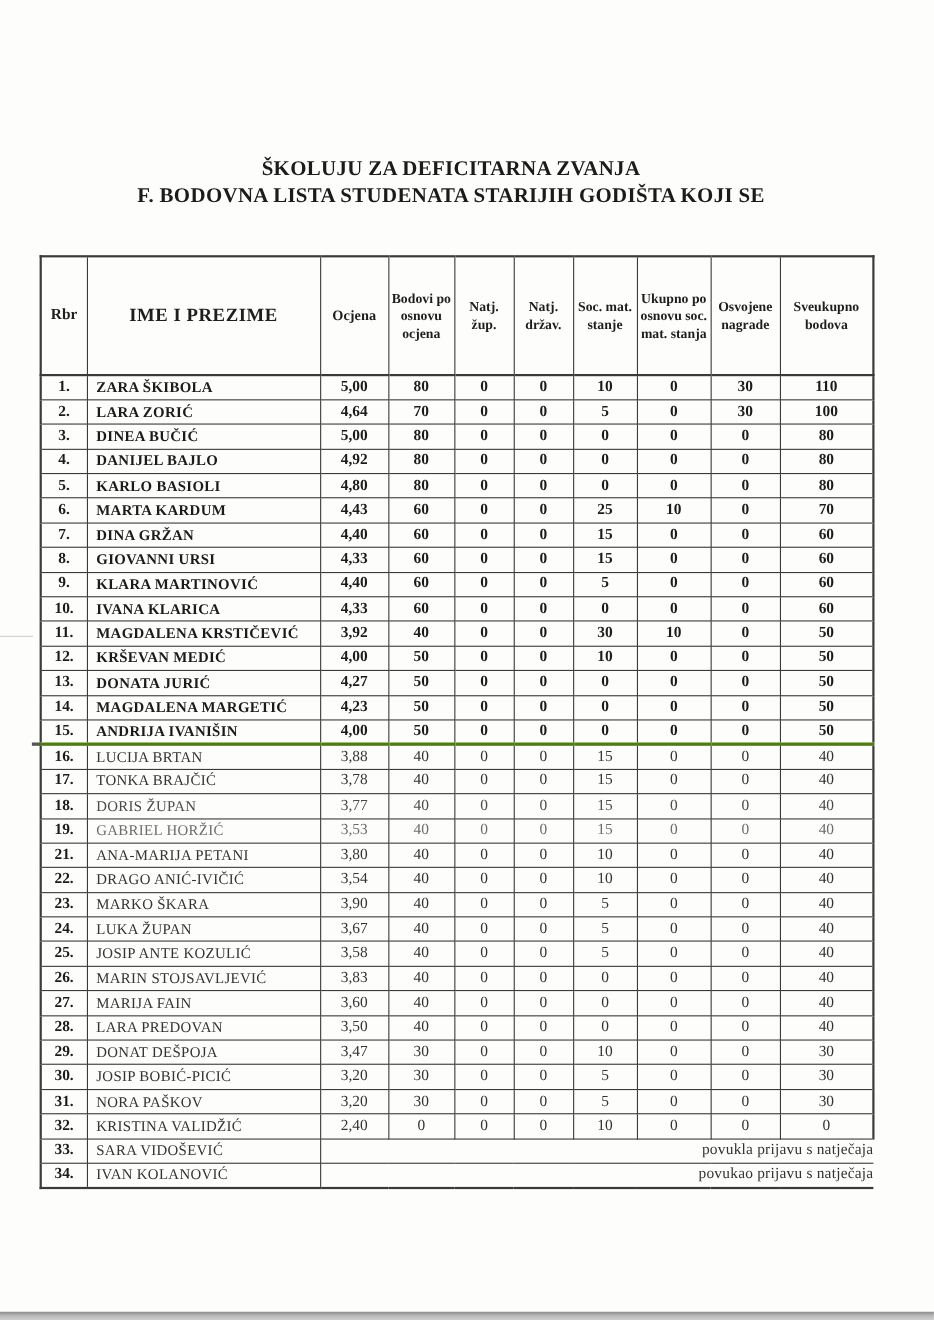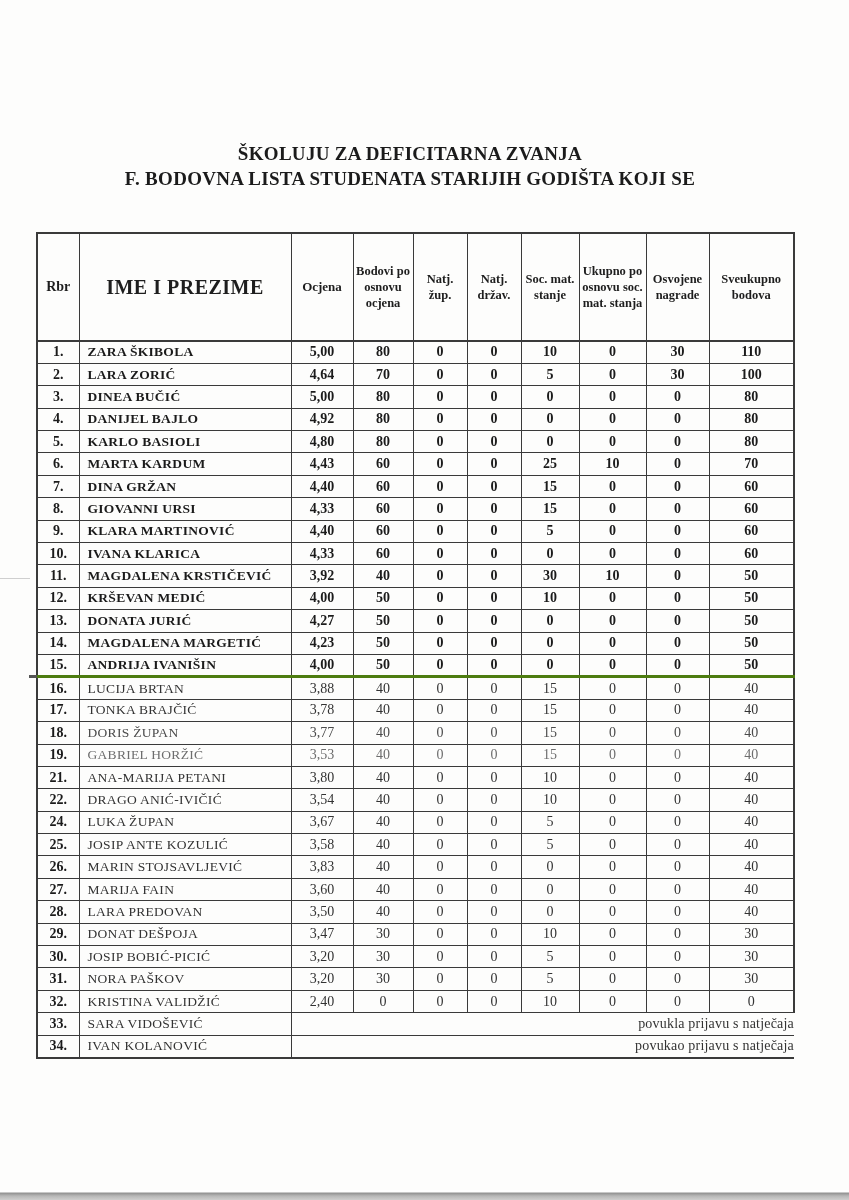--- a/index.html
+++ b/index.html
@@ -20,21 +20,21 @@
   }
   th,td{border:1px solid #3a3a3a;padding:0;overflow:hidden;}
   thead tr{height:108px;}
   tbody tr{height:22.4px;}
   th{
     border-top-width:2px;border-bottom-width:2px;
     font-size:12.5px;font-weight:bold;text-align:center;
     vertical-align:middle;line-height:1.3;color:#1e1e1e;padding:0 2px;
   }
   th.col-0{font-size:14px;border-left-width:2px;}
-  th.col-1{font-size:20px;letter-spacing:.5px;}
+  th.col-1{font-size:17px;letter-spacing:.5px;}
   th.col-2{font-size:13px;margin-left:28px;}
   th.col-9{border-right-width:2px;text-align:center;}
   td.c-rbr{
     font-weight:bold;text-align:center;font-size:14px;
     border-left-width:2px;color:#1b1b1b;
   }
   td.c-name{
     text-align:left;padding-left:8px;font-size:13.5px;
     letter-spacing:.3px;white-space:nowrap;
   }
@@ -337,20 +337,32 @@
         <td class="c-num">3,54</td>
         <td class="c-num">40</td>
         <td class="c-num">0</td>
         <td class="c-num">0</td>
         <td class="c-num">10</td>
         <td class="c-num">0</td>
         <td class="c-num">0</td>
         <td class="c-num col-last">40</td>
       </tr>
       <tr class="regular-row">
+        <td class="c-rbr">23.</td>
+        <td class="c-name">MARKO ŠKARA</td>
+        <td class="c-num">3,90</td>
+        <td class="c-num">40</td>
+        <td class="c-num">0</td>
+        <td class="c-num">0</td>
+        <td class="c-num">5</td>
+        <td class="c-num">0</td>
+        <td class="c-num">0</td>
+        <td class="c-num col-last">40</td>
+      </tr>
+      <tr class="regular-row">
         <td class="c-rbr">24.</td>
         <td class="c-name">LUKA ŽUPAN</td>
         <td class="c-num">3,67</td>
         <td class="c-num">40</td>
         <td class="c-num">0</td>
         <td class="c-num">0</td>
         <td class="c-num">5</td>
         <td class="c-num">0</td>
         <td class="c-num">0</td>
         <td class="c-num col-last">40</td>

